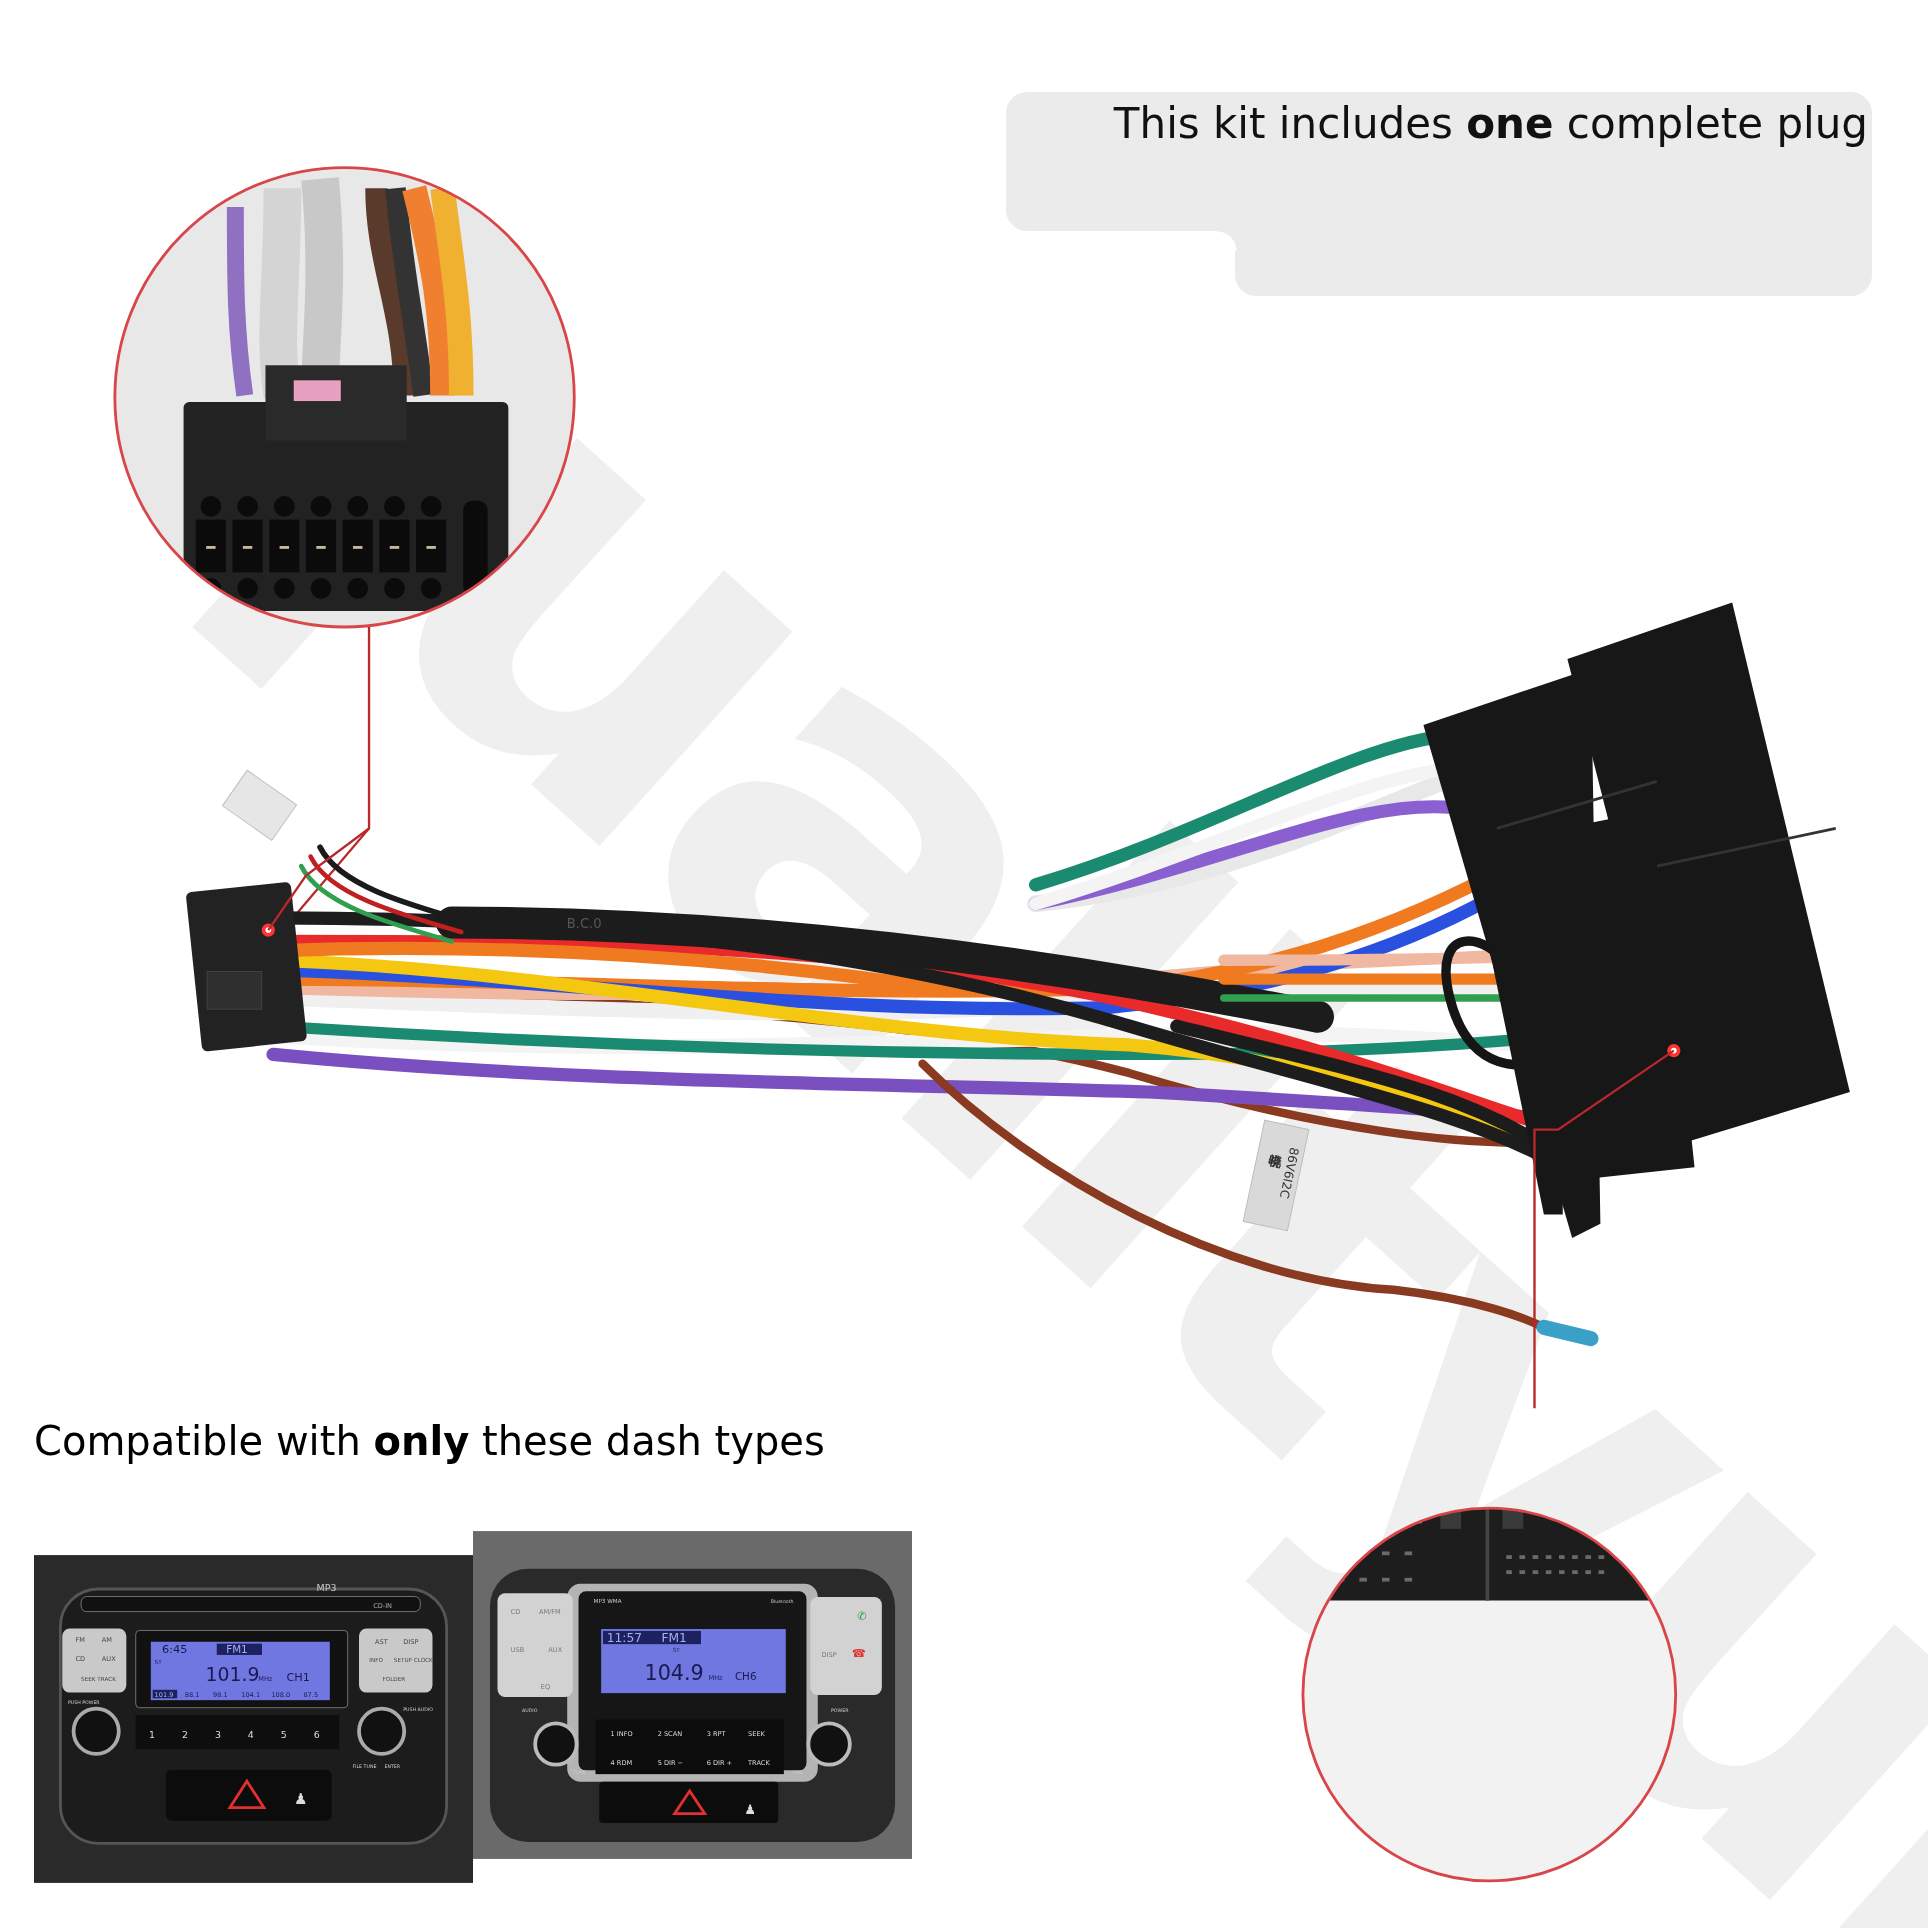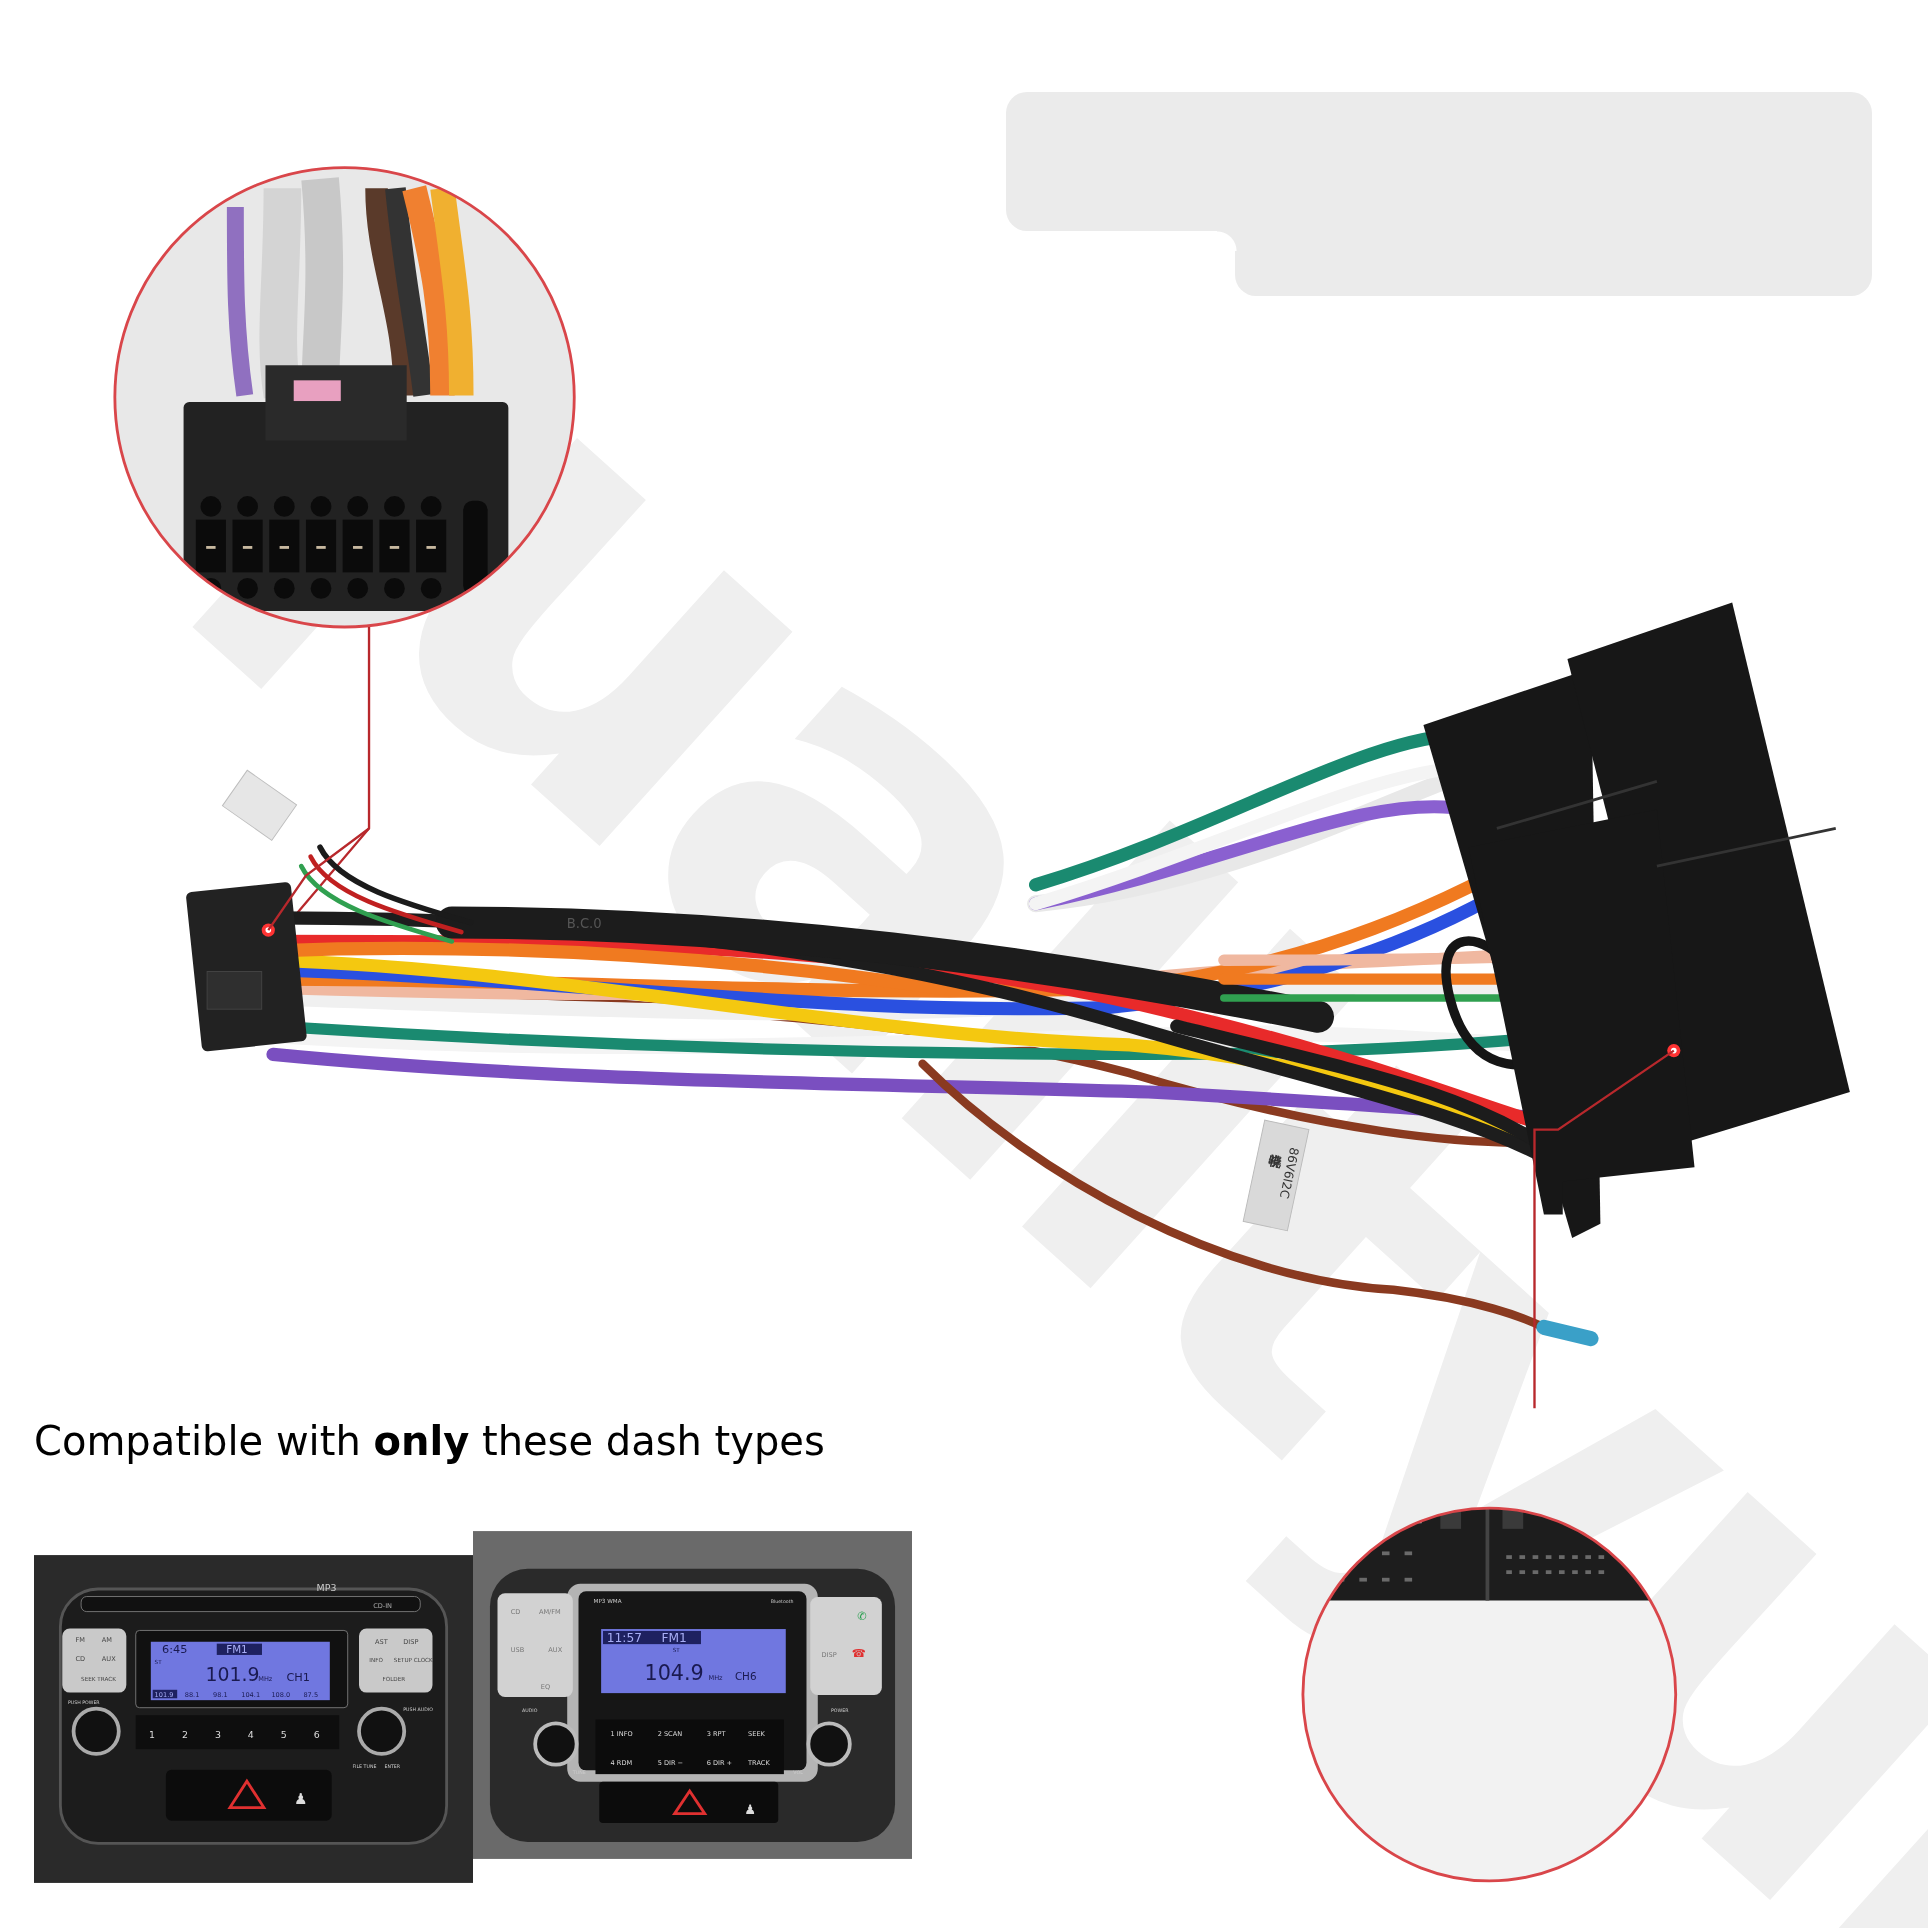--- a/index.html
+++ b/index.html
@@ -18,20 +18,21 @@
 <svg class="layer" viewBox="0 0 2048 2048">
   <g fill="#efefef" transform="rotate(42 1024 1024)">
     <text x="-80" y="1190" font-family="DejaVu Sans, sans-serif" font-weight="bold" font-size="560" letter-spacing="-20">qualityunits</text>
   </g>
 </svg>
 
 <div class="kit-panel" style="left:1006px;top:92px;width:866px;height:139px;border-radius:21px;"></div>
 <div class="kit-panel" style="left:1235px;top:207px;width:637px;height:89px;border-radius:0 0 21px 21px;"></div>
 <div class="kit-panel" style="left:1217px;top:213px;width:38px;height:38px;background:radial-gradient(circle at 0 100%, #fff 19px, #ebebeb 20px);"></div>
 <div class="kit-box">
+  <span class="kit-line"><span>This kit includes </span><b>one</b><span> complete plug</span></span>
 </div>
 
 <svg class="layer" viewBox="0 0 2048 2048">
 
   <defs>
     <clipPath id="c1">
         <circle cx="366" cy="422" r="244"></circle>
       </clipPath>
     <clipPath id="c2">
         <circle cx="1582" cy="1800" r="198"></circle>

